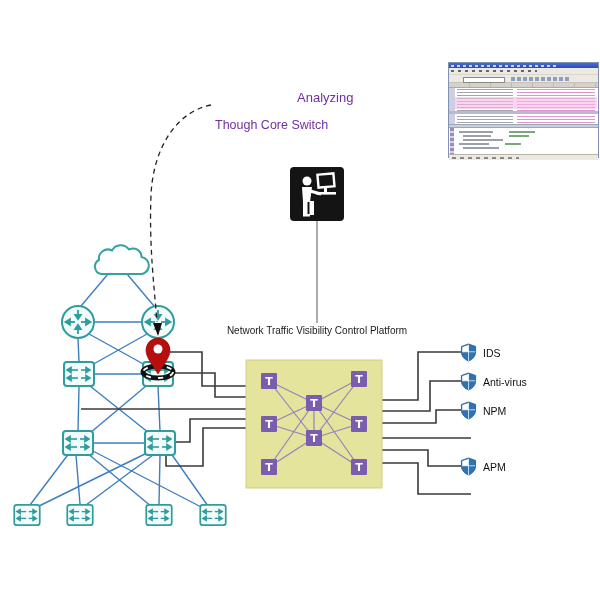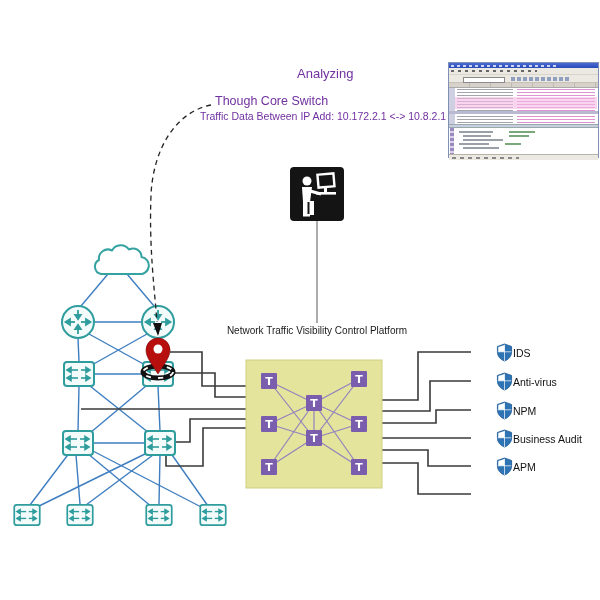--- a/index.html
+++ b/index.html
@@ -1,25 +1,25 @@
 <!DOCTYPE html>
 <html><head>
 <meta charset="utf-8">
 <style>
   html,body{margin:0;padding:0;background:#fff;}
   #canvas{position:relative;width:600px;height:600px;background:#fff;overflow:hidden;
           font-family:"Liberation Sans",sans-serif;}
   #diagram-svg{position:absolute;left:0;top:0;}
   .txt{position:absolute;white-space:nowrap;}
-  .purple{color:#7030a0;}
+  .purple{color:#7030a0;margin-top:24px;}
   .analyzing{left:297px;top:66px;font-size:13px;}
   .pointer-label{left:215px;top:94px;font-size:12.5px;}
   .traffic-label{left:200px;top:110px;font-size:10.5px;}
   .platform-title{left:200px;top:325px;width:234px;text-align:center;font-size:10px;color:#1a1a1a;}
-  .service{position:absolute;left:496px;display:flex;align-items:center;}
+  .service{position:absolute;left:460px;display:flex;align-items:center;gap:6px;}
   .service .lbl{font-size:10.5px;color:#111;}
   
   .pktwin{position:absolute;left:448px;top:62px;width:151px;height:96px;
           border:1px solid #8090b4;background:#ece9e2;box-sizing:border-box;}
   .pw-title{height:5px;background:linear-gradient(#4a6ad2,#2a4cb8);position:relative;}
   .pw-title .dash{position:absolute;left:2px;top:1.5px;width:72%;height:2px;
      background:repeating-linear-gradient(90deg,#ccd6f4 0 3px,transparent 3px 6px);}
   .pw-menu{height:6px;position:relative;}
   .pw-menu .dash{position:absolute;left:2px;top:2px;width:58%;height:2px;
      background:repeating-linear-gradient(90deg,#666 0 3px,transparent 3px 7px);}
@@ -219,21 +219,20 @@
       <g transform="rotate(-5 36 14)">
         <rect x="28" y="7" width="16" height="13" fill="#141414" stroke="#fff" stroke-width="2.4"></rect>
       </g>
       <rect x="34" y="20" width="3" height="5" fill="#fff"></rect>
       <rect x="26" y="25" width="20" height="2.6" fill="#fff"></rect>
     </g>
   </svg>
 
   <div class="txt purple analyzing">Analyzing</div>
   <div class="txt purple pointer-label">Though Core Switch</div>
-  <div class="txt purple traffic-label">Traffic Data Between IP Add: 10.172.2.1 &lt;-&gt; 10.8.2.1</div>
   <div class="txt platform-title">Network Traffic Visibility Control Platform</div>
 
   <div class="service" style="top:343px">
     <svg width="17" height="19" viewBox="0 0 24 26">
         <path d="M12,1 L22,4.5 V12 C22,18.5 17.5,23 12,25 C6.5,23 2,18.5 2,12 V4.5 Z" fill="#2e74b5" stroke="#1f5a96" stroke-width="1.2"></path>
         <path d="M12,2.3 L3.2,5.4 V12 H12 Z" fill="#fff"></path>
         <line x1="12" y1="2" x2="12" y2="25" stroke="#fff" stroke-width="1"></line>
         <line x1="2.5" y1="12" x2="21.5" y2="12" stroke="#fff" stroke-width="1"></line>
       </svg>
     <span class="lbl">IDS</span>
@@ -248,29 +247,20 @@
     <span class="lbl">Anti-virus</span>
   </div>
   <div class="service" style="top:401px">
     <svg width="17" height="19" viewBox="0 0 24 26">
         <path d="M12,1 L22,4.5 V12 C22,18.5 17.5,23 12,25 C6.5,23 2,18.5 2,12 V4.5 Z" fill="#2e74b5" stroke="#1f5a96" stroke-width="1.2"></path>
         <path d="M12,2.3 L3.2,5.4 V12 H12 Z" fill="#fff"></path>
         <line x1="12" y1="2" x2="12" y2="25" stroke="#fff" stroke-width="1"></line>
         <line x1="2.5" y1="12" x2="21.5" y2="12" stroke="#fff" stroke-width="1"></line>
       </svg>
     <span class="lbl">NPM</span>
-  </div>
-  <div class="service" style="top:429px">
-    <svg width="17" height="19" viewBox="0 0 24 26">
-        <path d="M12,1 L22,4.5 V12 C22,18.5 17.5,23 12,25 C6.5,23 2,18.5 2,12 V4.5 Z" fill="#2e74b5" stroke="#1f5a96" stroke-width="1.2"></path>
-        <path d="M12,2.3 L3.2,5.4 V12 H12 Z" fill="#fff"></path>
-        <line x1="12" y1="2" x2="12" y2="25" stroke="#fff" stroke-width="1"></line>
-        <line x1="2.5" y1="12" x2="21.5" y2="12" stroke="#fff" stroke-width="1"></line>
-      </svg>
-    <span class="lbl">Business Audit</span>
   </div>
   <div class="service" style="top:457px">
     <svg width="17" height="19" viewBox="0 0 24 26">
         <path d="M12,1 L22,4.5 V12 C22,18.5 17.5,23 12,25 C6.5,23 2,18.5 2,12 V4.5 Z" fill="#2e74b5" stroke="#1f5a96" stroke-width="1.2"></path>
         <path d="M12,2.3 L3.2,5.4 V12 H12 Z" fill="#fff"></path>
         <line x1="12" y1="2" x2="12" y2="25" stroke="#fff" stroke-width="1"></line>
         <line x1="2.5" y1="12" x2="21.5" y2="12" stroke="#fff" stroke-width="1"></line>
       </svg>
     <span class="lbl">APM</span>
   </div>

